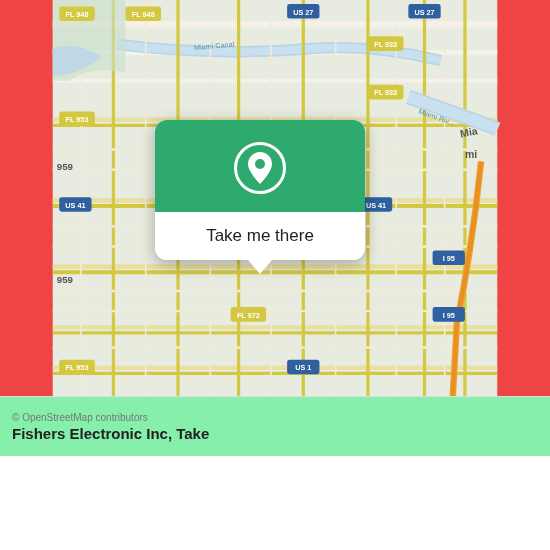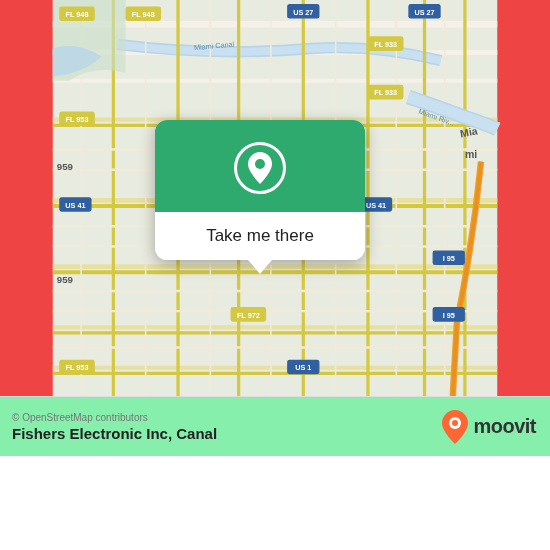--- a/index.html
+++ b/index.html
@@ -267,23 +267,15 @@
         </svg>
       </div>
     </div>
     <button id="popup-button">Take me there</button>
     <div id="popup-triangle"></div>
   </div>
 </div>
 
 <div id="bottom-bar">
   <div id="attribution">© OpenStreetMap contributors</div>
-  <div id="place-name">Fishers Electronic Inc, Canal</div>
-
-  <div id="moovit-logo">
-    <svg id="moovit-pin" viewBox="0 0 28 34" xmlns="http://www.w3.org/2000/svg">
-      <path d="M14 0 C7 0 1 6 1 13 C1 22 14 34 14 34 C14 34 27 22 27 13 C27 6 21 0 14 0 Z" fill="#ff6633"></path>
-      <circle cx="14" cy="13" r="6" fill="white"></circle>
-      <circle cx="14" cy="13" r="3" fill="#ff6633"></circle>
-    </svg>
-    <span id="moovit-text">moovit</span>
-  </div>
+  <div id="place-name">Fishers Electronic Inc, Take</div>
+
 </div>
 
 </body></html>

